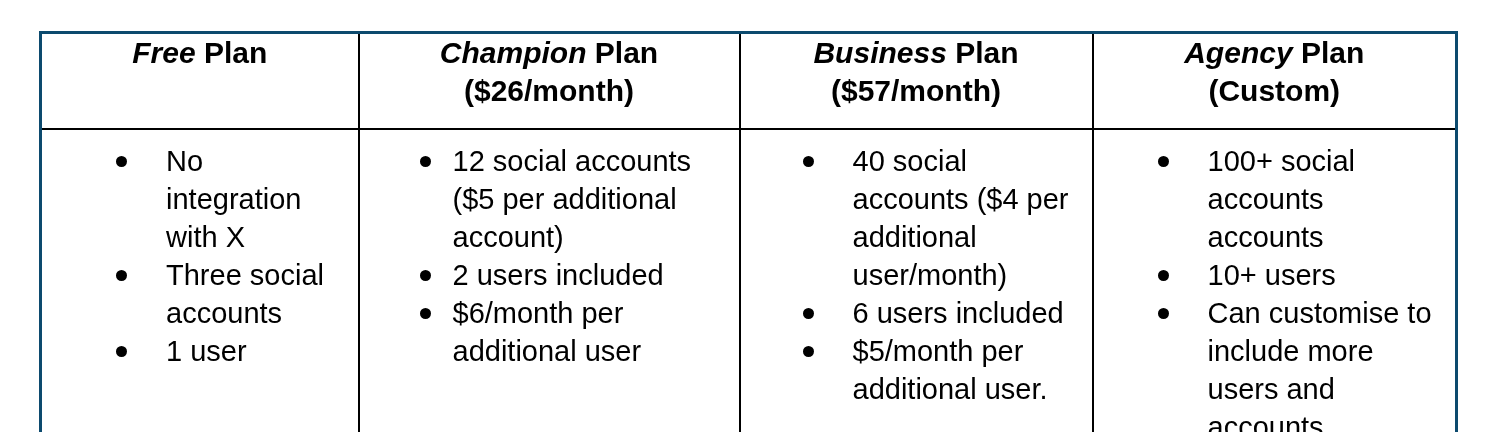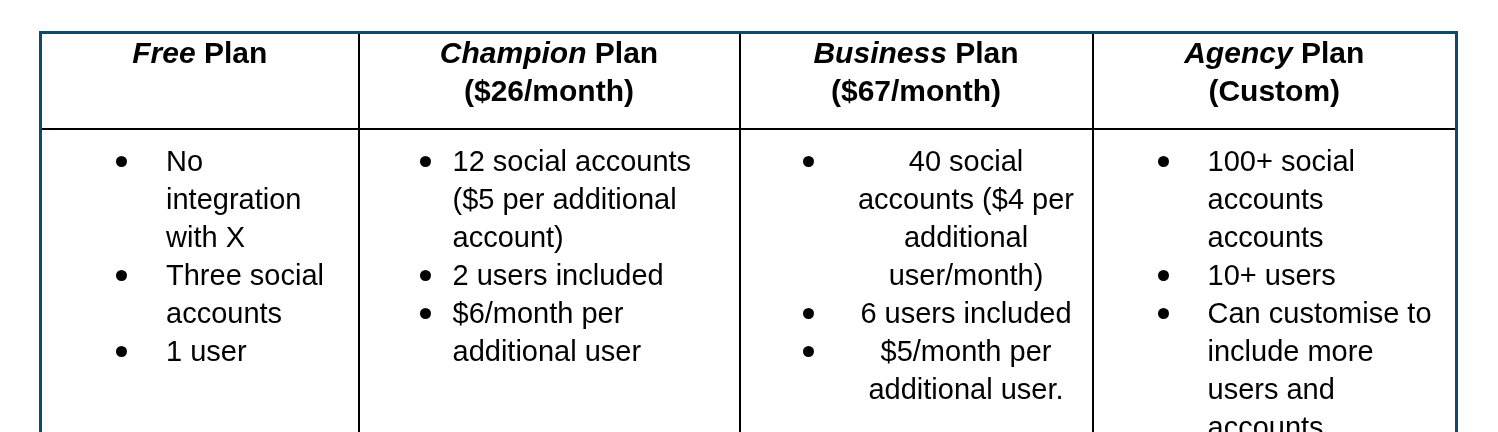--- a/index.html
+++ b/index.html
@@ -100,21 +100,21 @@
     top: 14px;
     width: 11px;
     height: 11px;
     border-radius: 50%;
     background: #000000;
   }
 
   
   .col-2 .feature-item { padding-left: 81px; }
   .col-2 .feature-item .bullet-icon { left: 48px; }
-  .col-3 .feature-item { padding-left: 100px; text-align: center; }
+  .col-3 .feature-item { padding-left: 100px; }
   .col-3 .feature-item .bullet-icon { left: 50px; }
   .col-4 .feature-item { padding-left: 102px; }
   .col-4 .feature-item .bullet-icon { left: 52px; }
 </style>
 </head>
 <body>
 
 <div class="page">
 
   <table class="pricing-table">
@@ -133,21 +133,21 @@
           <div class="head-price"></div>
         </th>
 
         <th class="head-cell">
           <div class="head-line"><span class="plan-name">Champion</span><span class="plan-word"> Plan</span></div>
           <div class="head-price">($26/month)</div>
         </th>
 
         <th class="head-cell">
           <div class="head-line"><span class="plan-name">Business</span><span class="plan-word"> Plan</span></div>
-          <div class="head-price">($67/month)</div>
+          <div class="head-price">($57/month)</div>
         </th>
 
         <th class="head-cell">
           <div class="head-line"><span class="plan-name">Agency</span><span class="plan-word"> Plan</span></div>
           <div class="head-price">(Custom)</div>
         </th>
 
       </tr>
     </thead>
 

